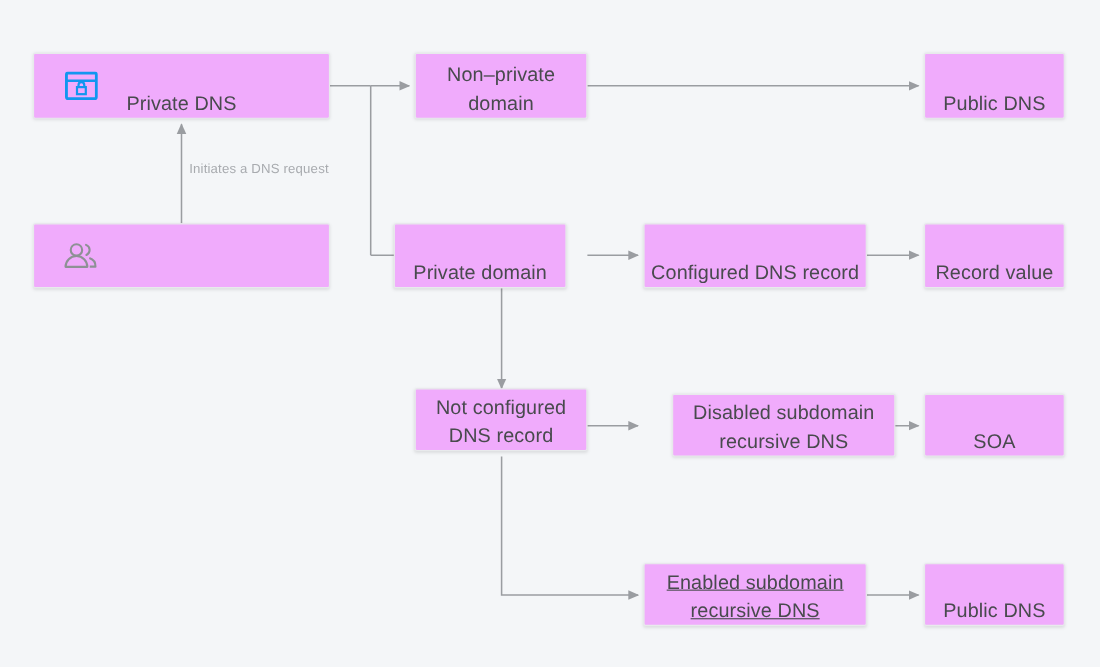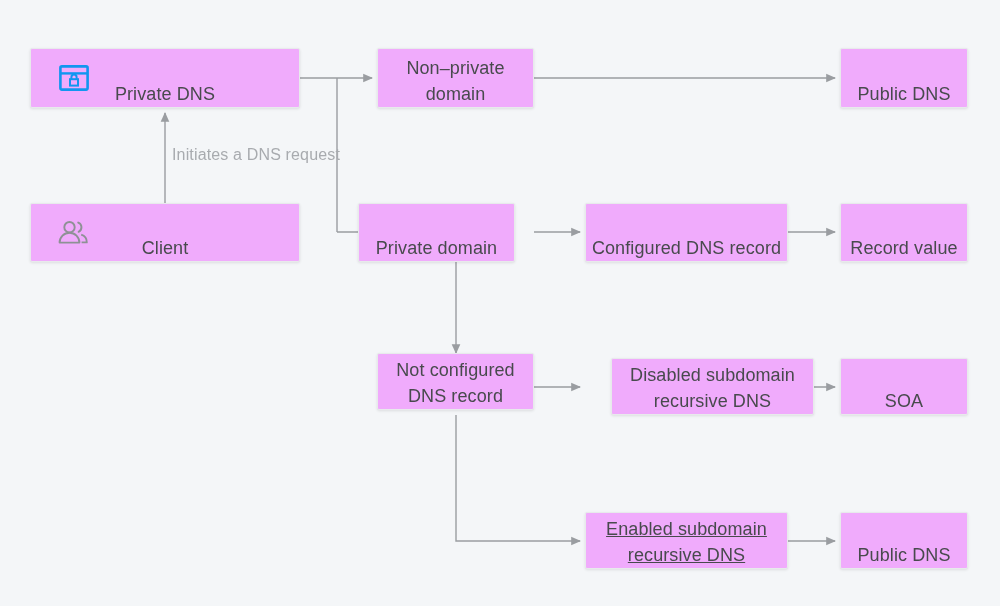--- a/index.html
+++ b/index.html
@@ -60,21 +60,21 @@
     align-items: center;
     justify-content: center;
   }
   .node.with-icon .label {
     width: 100%;
     text-align: center;
   }
   .edge-label {
     position: absolute;
     color: #a8abaf;
-    font-size: 16px;
+    font-size: 12px;
     letter-spacing: 0.15px;
     white-space: nowrap;
   }
 </style>
 </head>
 <body>
 
 <div id="canvas">
 
   <svg id="edges" viewBox="0 0 1000 606" width="1000" height="606">
@@ -126,21 +126,20 @@
 
   <div class="node with-icon" style="left:30px; top:203px; width:270px; height:59px;">
     <span class="icon-slot">
       <svg width="34" height="28" viewBox="0 0 34 28" aria-hidden="true">
         <circle cx="12.5" cy="8.2" r="5.2" fill="none" stroke="#8e9195" stroke-width="1.9"></circle>
         <path d="M 2.6 23.6 a 9.9 9.9 0 0 1 19.8 0 z" fill="none" stroke="#8e9195" stroke-width="1.9" stroke-linejoin="round"></path>
         <path d="M 21.2 3.6 a 5.0 5.0 0 0 1 0.4 9.2" fill="none" stroke="#8e9195" stroke-width="1.9" stroke-linecap="round"></path>
         <path d="M 24.2 15.6 a 8.0 8.0 0 0 1 5.6 7.8 h -5.2" fill="none" stroke="#8e9195" stroke-width="1.9" stroke-linejoin="round"></path>
       </svg>
     </span>
-    <span class="label">Client</span>
   </div>
 
   <div class="node" style="left:377px; top:48px; width:157px; height:60px;">
     <span class="label">Non–private domain</span>
   </div>
 
   <div class="node" style="left:840px; top:48px; width:128px; height:60px;">
     <span class="label">Public DNS</span>
   </div>
 

